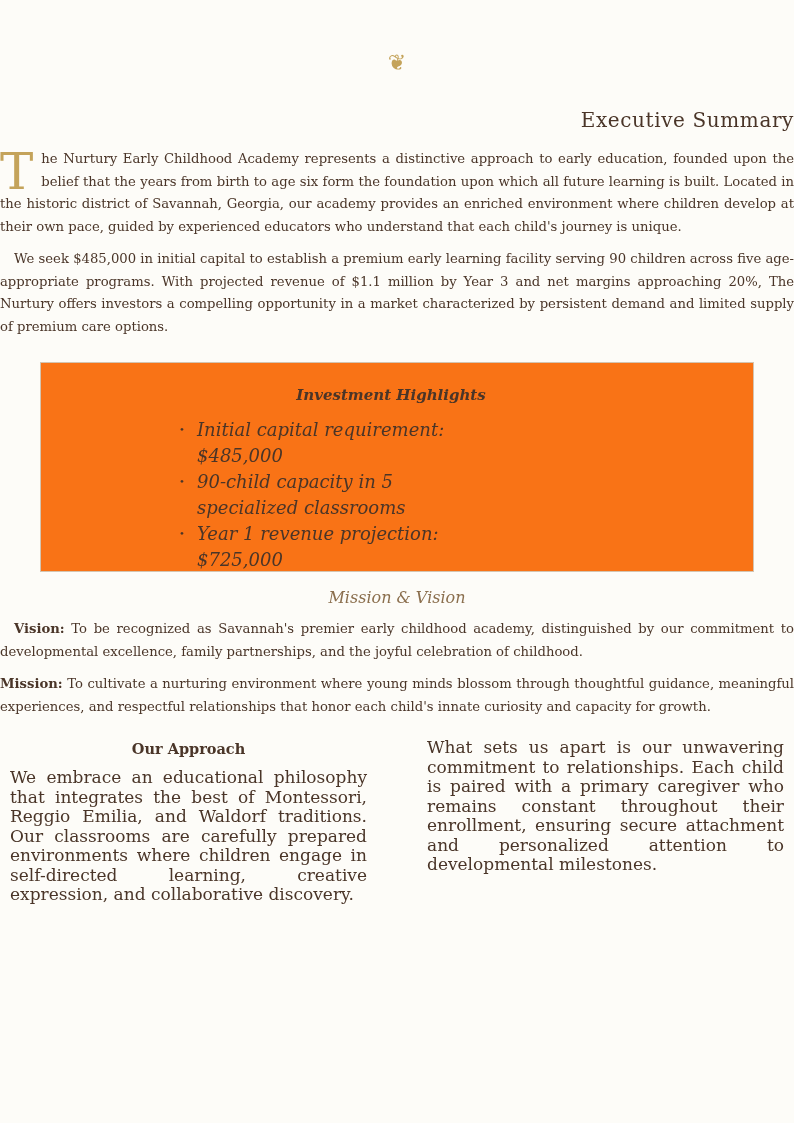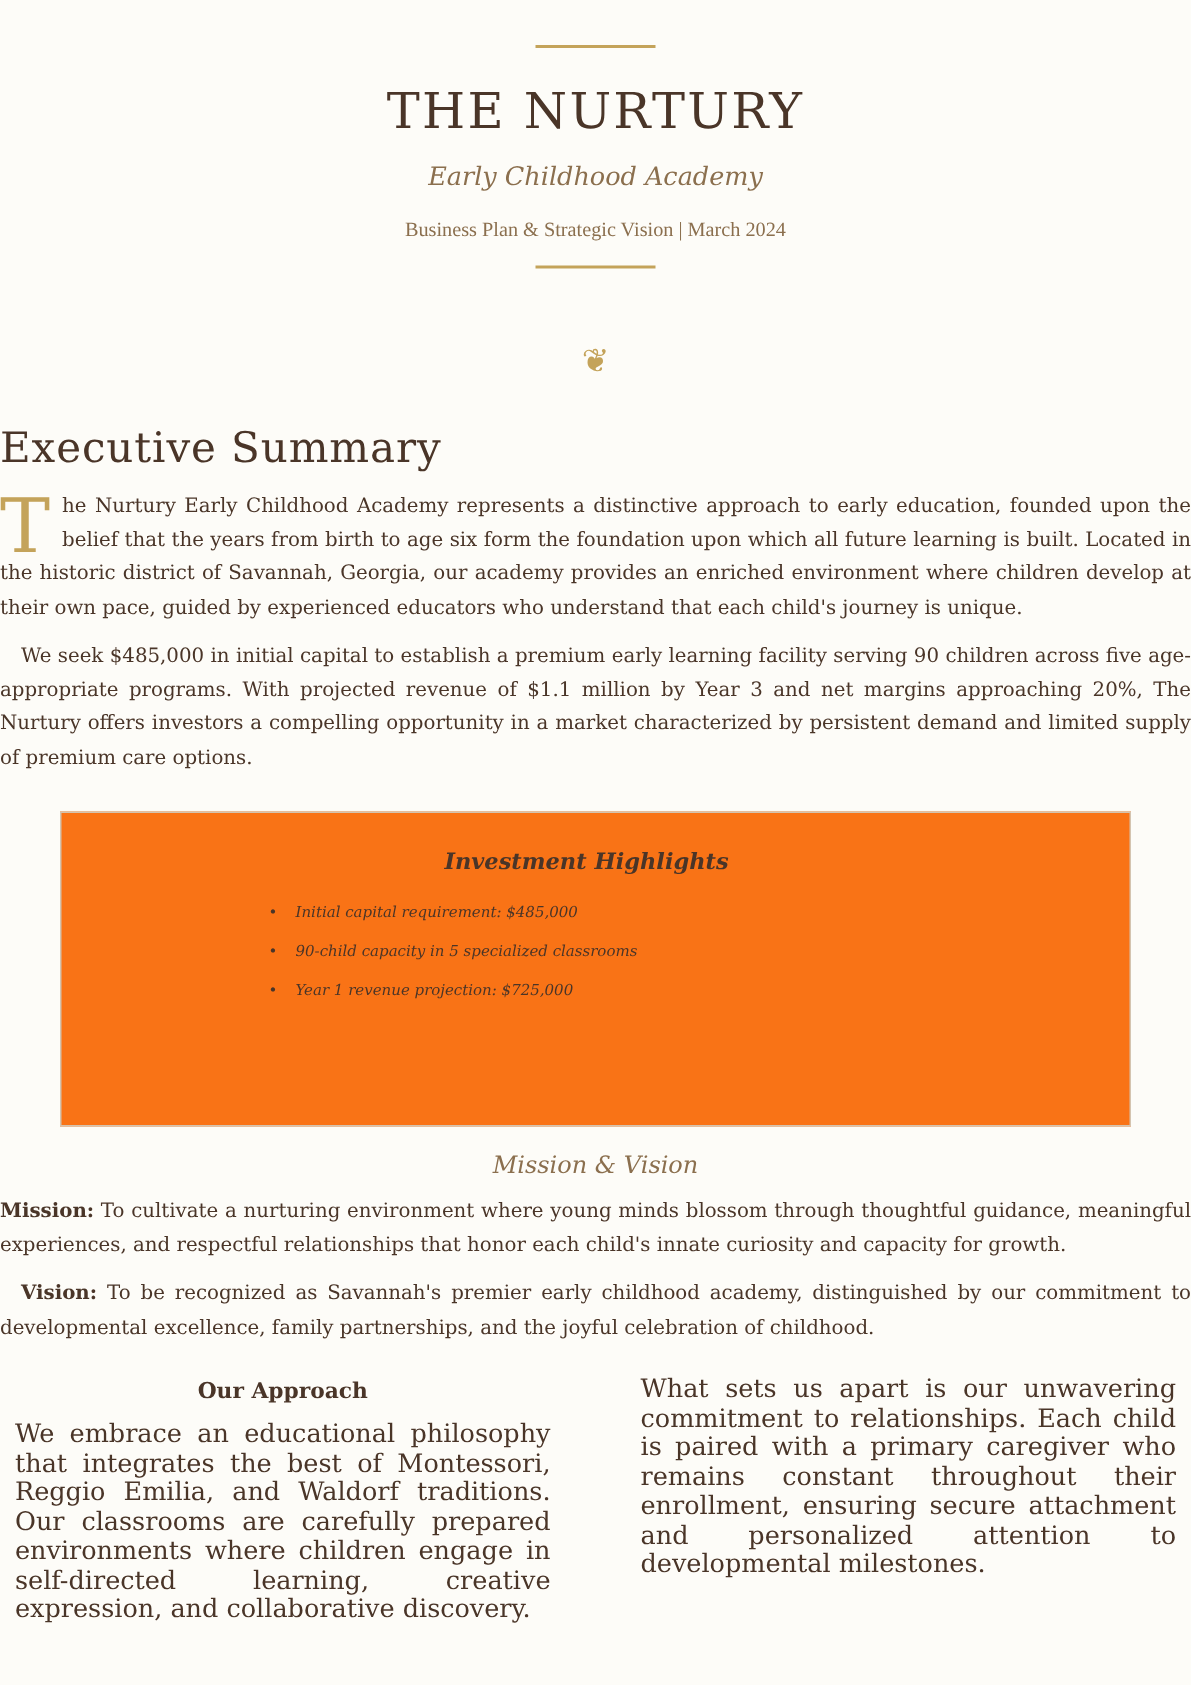--- a/index.html
+++ b/index.html
@@ -56,24 +56,24 @@
       line-height: 20px;
     }
     .ornament {
       text-align: center;
       color: #c4a35a;
       font-size: 22px;
       margin-top: 50px;
       line-height: 26px;
     }
     h2.section {
-      text-align: left;
+      text-align: right;
       font-family: "DejaVu Serif", serif;
       font-weight: normal;
-      font-size: 28px;
+      font-size: 20px;
       letter-spacing: 0.6px;
       color: #4a3528;
       margin: 30px 0 14px 0;
       line-height: 28px;
     }
     p.body {
       font-family: "DejaVu Serif", serif;
       font-size: 13.2px;
       line-height: 22.5px;
       text-align: justify;
@@ -108,21 +108,21 @@
     }
     .highlights ul {
       margin: 0;
       padding: 0;
       list-style: none;
       width: 300px;
       margin-left: 138px;
     }
     .highlights li {
       font-family: "DejaVu Serif", serif;
-      font-size: 10px;
+      font-size: 18px;
       line-height: 26px;
       position: relative;
       padding-left: 18px;
     }
     .highlights li::before {
       content: "\2022";
       position: absolute;
       left: 0;
       top: 0;
       font-size: 10px;
@@ -161,49 +161,42 @@
       text-align: justify;
       margin: 0;
     }
     strong { font-weight: bold; }
   </style>
 </head>
 <body>
 
 <div class="page">
 
-  <header class="cover">
-    <div class="rule"></div>
-    <h1 class="title">THE NURTURY</h1>
-    <div class="subtitle">Early Childhood Academy</div>
-    <div class="tagline">Business Plan &amp; Strategic Vision | March 2024</div>
-    <div class="rule"></div>
-  </header>
 
   <div class="ornament">❦</div>
 
   <section>
     <h2 class="section">Executive Summary</h2>
     <p class="body"><span class="dropcap">T</span><span>he Nurtury Early Childhood Academy represents a distinctive approach to early education, founded upon the belief that the years from birth to age six form the foundation upon which all future learning is built. Located in the historic district of Savannah, Georgia, our academy provides an enriched environment where children develop at their own pace, guided by experienced educators who understand that each child's journey is unique.</span></p>
     <p class="body indent">We seek $485,000 in initial capital to establish a premium early learning facility serving 90 children across five age-appropriate programs. With projected revenue of $1.1 million by Year 3 and net margins approaching 20%, The Nurtury offers investors a compelling opportunity in a market characterized by persistent demand and limited supply of premium care options.</p>
 
     <div class="highlights">
       <h3>Investment Highlights</h3>
       <ul>
         <li>Initial capital requirement: $485,000</li>
         <li>90-child capacity in 5 specialized classrooms</li>
         <li>Year 1 revenue projection: $725,000</li>
       </ul>
     </div>
   </section>
 
   <section>
     <h3 class="subhead">Mission &amp; Vision</h3>
+    <p class="body indent"><strong>Vision:</strong><span> To be recognized as Savannah's premier early childhood academy, distinguished by our commitment to developmental excellence, family partnerships, and the joyful celebration of childhood.</span></p>
     <p class="body"><strong>Mission:</strong><span> To cultivate a nurturing environment where young minds blossom through thoughtful guidance, meaningful experiences, and respectful relationships that honor each child's innate curiosity and capacity for growth.</span></p>
-    <p class="body indent"><strong>Vision:</strong><span> To be recognized as Savannah's premier early childhood academy, distinguished by our commitment to developmental excellence, family partnerships, and the joyful celebration of childhood.</span></p>
 
     <div class="columns">
       <div class="col">
         <h4>Our Approach</h4>
         <p>We embrace an educational philosophy that integrates the best of Montessori, Reggio Emilia, and Waldorf traditions. Our classrooms are carefully prepared environments where children engage in self-directed learning, creative expression, and collaborative discovery.</p>
       </div>
       <div class="col">
         <p>What sets us apart is our unwavering commitment to relationships. Each child is paired with a primary caregiver who remains constant throughout their enrollment, ensuring secure attachment and personalized attention to developmental milestones.</p>
       </div>
     </div>

